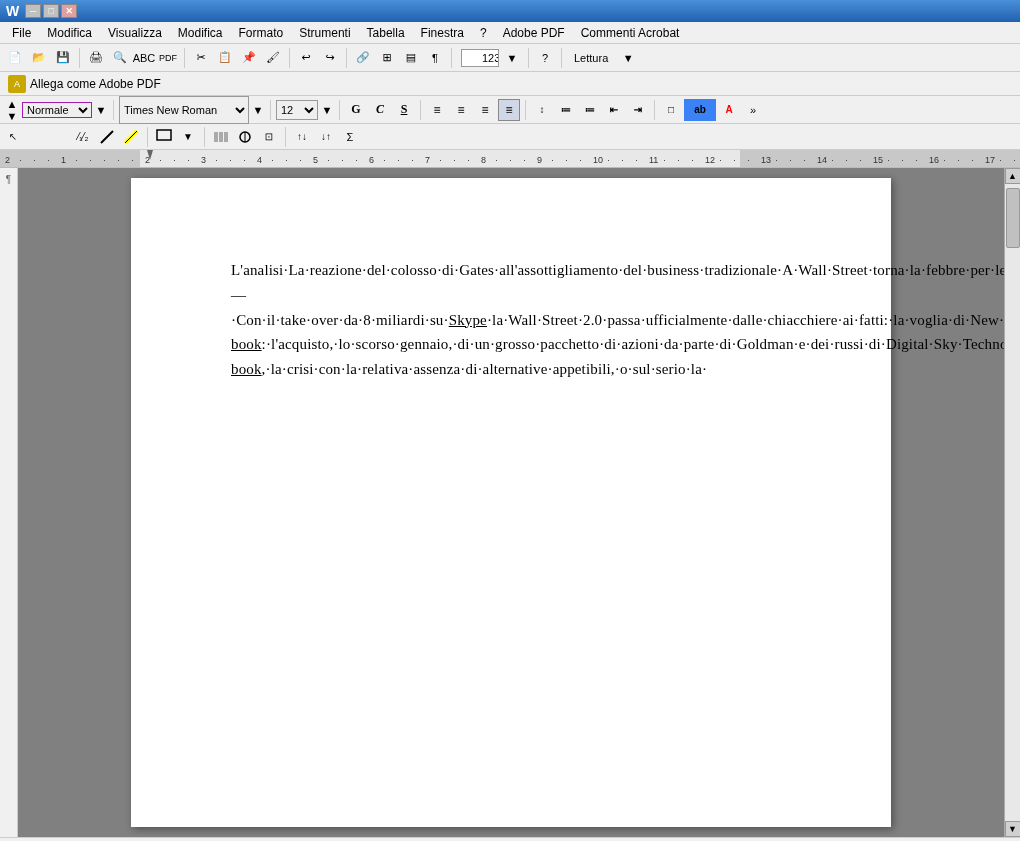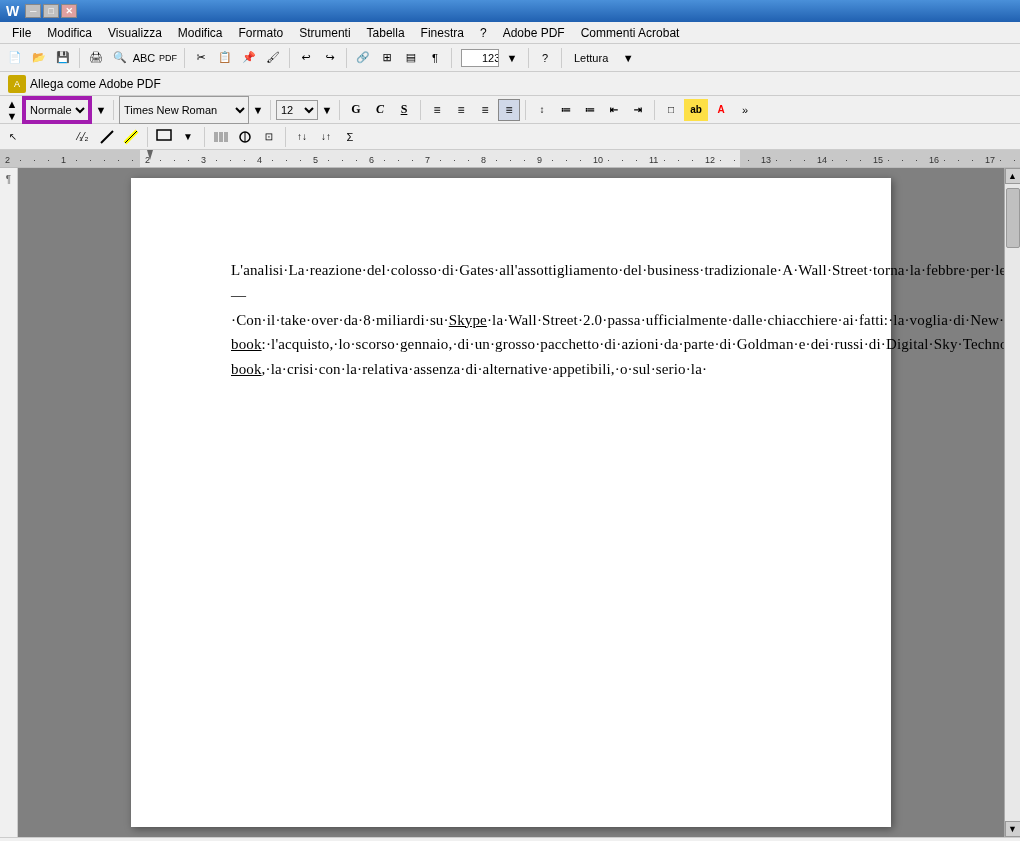--- a/index.html
+++ b/index.html
@@ -90,21 +90,21 @@
     #format-toolbar {
       background: #f0f0f0;
       height: 28px;
       display: flex;
       align-items: center;
       padding: 2px 4px;
       border-bottom: 1px solid #ccc;
       gap: 2px;
     }
     .style-select {
-      height: 28px; font-size: 11px; border: 4px solid #a21caf; min-width: 70px;
+      height: 16px; font-size: 11px; border: 1px solid #a21caf; min-width: 70px;
     }
     .font-select {
       height: 28px; font-size: 11px; border: 1px solid #999; min-width: 130px;
     }
     .size-select {
       height: 20px; font-size: 11px; border: 1px solid #999; width: 42px;
     }
     .fmt-btn {
       width: 22px; height: 22px;
       background: #f0f0f0;
@@ -297,21 +297,21 @@
   <div class="fmt-btn">≡</div>
   <div class="fmt-btn" style="background:#d0d8e8; border:1px solid #888;">≡</div>
   <div class="tb-separator"></div>
   <div class="fmt-btn" style="font-size:10px;">↕</div>
   <div class="fmt-btn" style="font-size:10px;">≔</div>
   <div class="fmt-btn" style="font-size:10px;">≔</div>
   <div class="fmt-btn" style="font-size:10px;">⇤</div>
   <div class="fmt-btn" style="font-size:10px;">⇥</div>
   <div class="tb-separator"></div>
   <div class="fmt-btn" style="font-size:10px;">□</div>
-  <div class="fmt-btn" style="font-size:10px; background:#fde047; width:24px; height:22px;">ab</div>
+  <div class="fmt-btn" style="font-size:10px; background:#3b82f6; width:32px; height:22px;">ab</div>
   <div class="fmt-btn" style="font-size:10px; color:red;">A</div>
   <div class="tb-btn">»</div>
 </div>
 
 <div id="draw-toolbar">
   <div class="tb-btn" style="width:18px; font-size:10px;">↖</div>
   <div class="tb-btn" style="font-size:10px;margin-left:48px;">⁄₁⁄₂</div>
   <div class="tb-btn">
     <svg width="16" height="16">
         <line x1="2" y1="14" x2="14" y2="2" stroke="black" stroke-width="2"></line>

